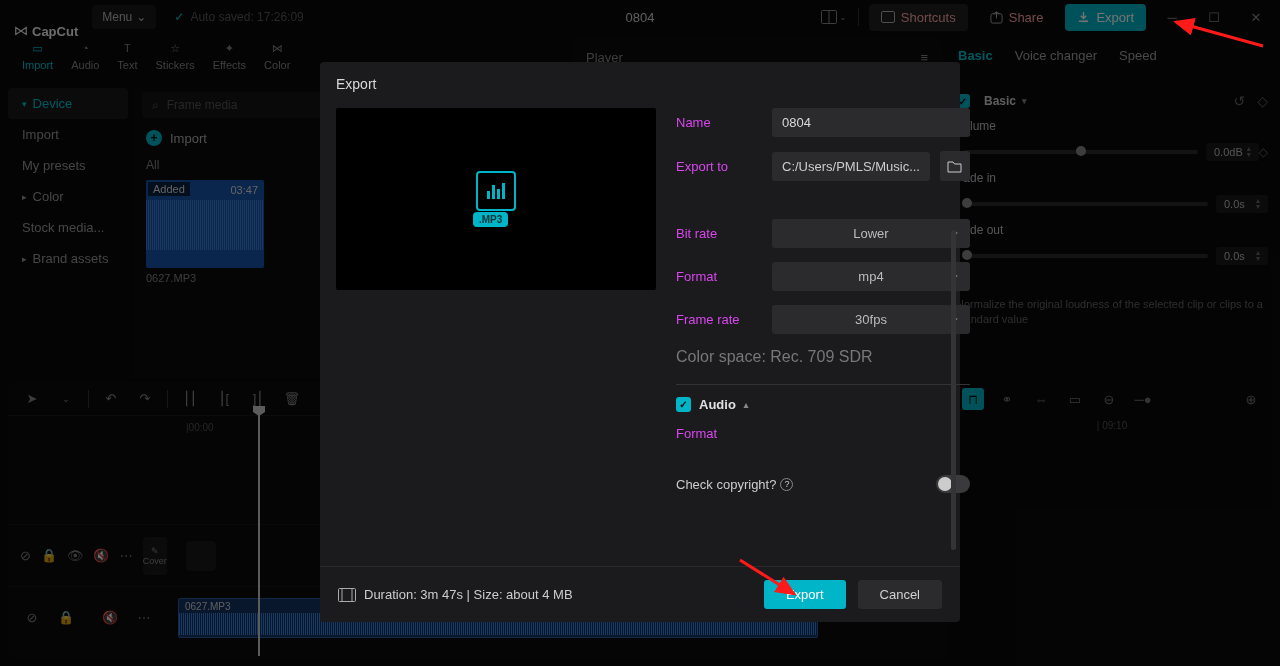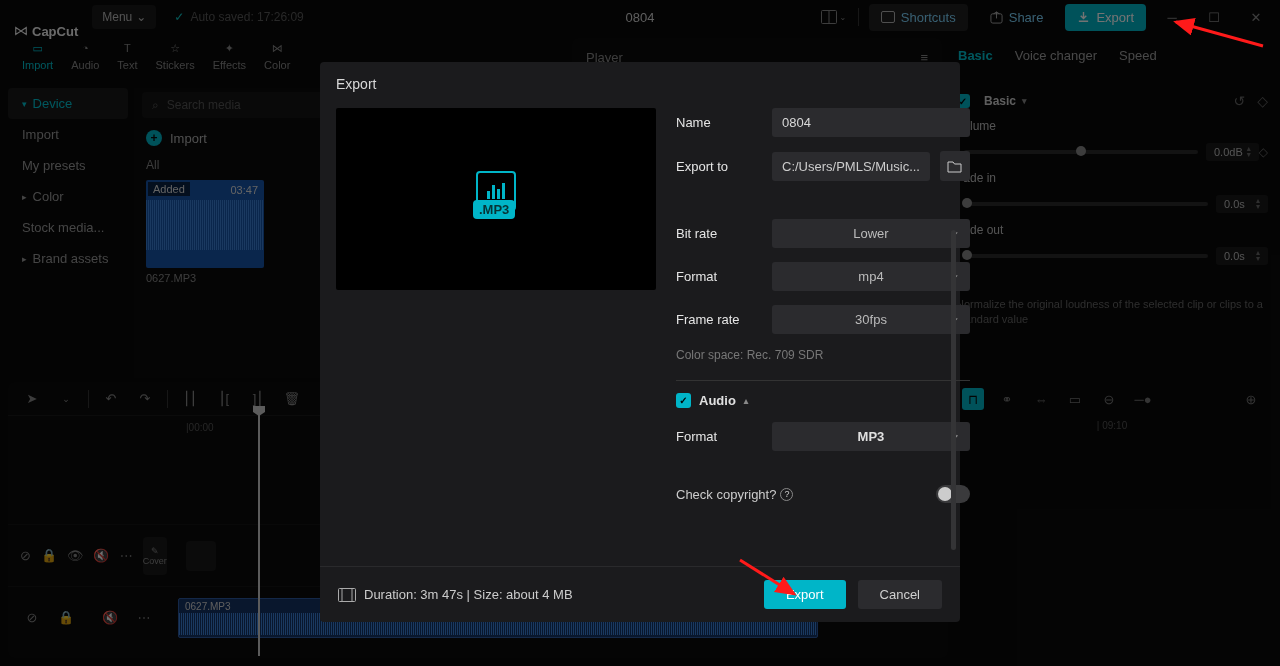--- a/index.html
+++ b/index.html
@@ -8,21 +8,21 @@
 
 .titlebar { height: 34px; display: flex; align-items: center; padding: 0 8px; background: #0a0a0a; }
 .logo { color: #ececec; font-weight: 600; font-size: 13px; display: flex; align-items: center; gap: 4px; margin-left: 6px; margin-top: 28px;}
 .logo-icon { width:14px; height:14px; display:inline-flex; align-items:center; justify-content:center;}
 .menu-btn { margin-left: 14px; background: #1a1a1a; color: #b8b8b8; border: none; border-radius: 4px; padding: 5px 10px; display: flex; align-items: center; gap: 4px; font-size: 12px;}
 .autosave { margin-left: 18px; display: flex; align-items: center; gap: 6px; color: #5a5a5a; font-size: 12px;}
 .check-icn { color:#0fc4c4; }
 .title-center { position:absolute; left:50%; transform:translateX(-50%); color:#d0d0d0; font-size:13px; }
 .title-right { margin-left:auto; display:flex; align-items:center; gap:10px; }
 .top-icon-btn { background:transparent; border:none; color:#888; width:28px; height:28px; display:flex; align-items:center; justify-content:center;}
-.top-pill { background:#1f1f1f; border:none; color:#7dd3fc; border-radius:4px; padding:6px 12px; display:flex; align-items:center; gap:6px; font-size:13px;}
+.top-pill { background:#1f1f1f; border:none; color:#fca5a5; border-radius:4px; padding:6px 12px; display:flex; align-items:center; gap:6px; font-size:13px;}
 .export-pill { background:#00b5c8; color:#fff; font-weight:500; }
 .win-ctrl { width:32px; height:30px; display:flex; align-items:center; justify-content:center; color:#888; }
 .sep { width:1px; height:18px; background:#333; }
 .tabs-bar { position:absolute; top:34px; left:8px; display:flex; gap:18px; padding:8px 14px; height:42px; align-items:center;}
 .tab-i { display:flex; flex-direction:column; align-items:center; gap:2px; color:#888; font-size:11px;}
 .tab-i.active { color:#00c2d1; }
 .tab-i .ic { width:18px; height:18px; display:flex; align-items:center; justify-content:center;}
 
 .left-nav { position:absolute; top:88px; left:8px; width:120px; }
 .nav-item { padding:8px 14px; font-size:13px; color:#9a9a9a; display:flex; align-items:center; gap:6px; border-radius:4px;}
@@ -85,30 +85,30 @@
 
 
 .modal { position:absolute; top:62px; left:320px; width:640px; height:560px; background:#1b1b1d; border-radius:4px; z-index:20; display:flex; flex-direction:column;}
 .m-title { padding:14px 16px 8px; color:#d8d8d8; font-size:14px; }
 .m-body { flex:1; display:flex; padding:8px 16px 0; gap:20px; position:relative;}
 .m-preview { width:320px; height:182px; background:#000; border-radius:2px; display:flex; align-items:center; justify-content:center; position:relative;}
 .mp3-icon { width:46px; height:56px; position:relative;}
 .mp3-box { width:40px; height:40px; border:2px solid #00b5c8; border-radius:4px; position:absolute; top:0; left:3px; display:flex; align-items:center; justify-content:center;}
 .mp3-bars { display:flex; gap:2px; align-items:flex-end;}
 .mp3-bars span { width:3px; background:#00b5c8;}
-.mp3-tag { position:absolute; bottom:8px; left:0; background:#00b5c8; color:#073436; font-size:13px; font-weight:700; padding:2px 6px; border-radius:4px;}
+.mp3-tag { position:absolute; bottom:0; left:0; background:#00b5c8; color:#073436; font-size:10px; font-weight:700; padding:2px 6px; border-radius:4px;}
 .m-form { flex:1; padding-right:14px;}
 .m-row { display:flex; align-items:center; margin-bottom:14px; gap:10px;}
-.m-lbl { width:86px; color:#e5e5e5; font-size:13px;}
+.m-lbl { width:86px; color:#d946ef; font-size:13px;}
 .m-input { flex:1; background:#2b2b2e; border:none; color:#d8d8d8; padding:7px 10px; border-radius:3px; font-size:13px;}
 .m-path { flex:1; background:#2b2b2e; color:#ccc; padding:7px 10px; border-radius:3px; font-size:13px; white-space:nowrap; overflow:hidden; text-overflow:ellipsis;}
 .m-folder { width:30px; height:30px; background:#2b2b2e; border-radius:3px; display:flex; align-items:center; justify-content:center; color:#ccc;}
 .m-select { flex:1; background:#2b2b2e; color:#bbb; padding:7px 10px; border-radius:3px; font-size:13px; text-align:center; position:relative;}
 .m-select::after { content:'⌄'; position:absolute; right:10px; top:5px; color:#888; font-size:12px;}
-.m-note { color:#777; font-size:12px; margin:6px 0 18px;}
+.m-note { color:#777; font-size:16px; margin:6px 0 18px;}
 .m-audio-hdr { display:flex; align-items:center; gap:8px; color:#e0e0e0; font-weight:600; font-size:13px; margin:10px 0 14px;}
 .m-chk { width:15px; height:15px; background:#00b5c8; border-radius:3px; display:flex; align-items:center; justify-content:center; color:#000; font-size:10px;}
 .m-toggle { width:34px; height:18px; background:#3a3a3c; border-radius:10px; position:relative;}
 .m-toggle::after { content:''; position:absolute; left:2px; top:2px; width:14px; height:14px; background:#ccc; border-radius:50%;}
 .m-scroll { position:absolute; right:4px; top:130px; width:5px; height:320px; background:#343436; border-radius:3px;}
 .m-footer { height:56px; border-top:1px solid #2a2a2c; display:flex; align-items:center; padding:0 18px;}
 .m-info { display:flex; align-items:center; gap:8px; color:#ccc; font-size:13px;}
 .m-info .ic { color:#aaa;}
 .m-btns { margin-left:auto; display:flex; gap:12px;}
 .m-btn { padding:7px 22px; border:none; border-radius:3px; font-size:13px; font-weight:500;}
@@ -224,21 +224,21 @@
     </div>
   <div class="nav-item">
       <span class="nav-caret">▸</span>
       <span>Brand assets</span>
     </div>
 </div>
 
 <div class="media-panel">
   <div class="search-bar">
     <span>⌕</span>
-    <span>Search media</span>
+    <span>Frame media</span>
   </div>
   <div class="import-row">
     <span class="plus-circ">+</span>
     <span>Import</span>
   </div>
   <div class="all-lbl">All</div>
   <div class="clip-thumb">
     <div class="added">Added</div>
     <div class="dur">03:47</div>
     <div class="wave"></div>
@@ -416,21 +416,20 @@
       </div>
       <div class="m-note">Color space: Rec. 709 SDR</div>
       <div class="hr-line"></div>
       <div class="m-audio-hdr">
         <span class="m-chk">✓</span>
         <span>Audio</span>
         <span style="font-size:9px;color:#888">▴</span>
       </div>
       <div class="m-row">
         <div class="m-lbl">Format</div>
-        <div class="m-select" style="color:#e0e0e0;font-weight:600">MP3</div>
       </div>
       <div style="height:20px"></div>
       <div class="m-row">
         <div style="color:#ccc;font-size:13px;display:flex;align-items:center;gap:4px">
           <span>Check copyright?</span>
           <span style="border:1px solid #888;border-radius:50%;width:13px;height:13px;display:inline-flex;align-items:center;justify-content:center;font-size:9px">?</span>
         </div>
         <div style="flex:1"></div>
         <div class="m-toggle"></div>
       </div>

